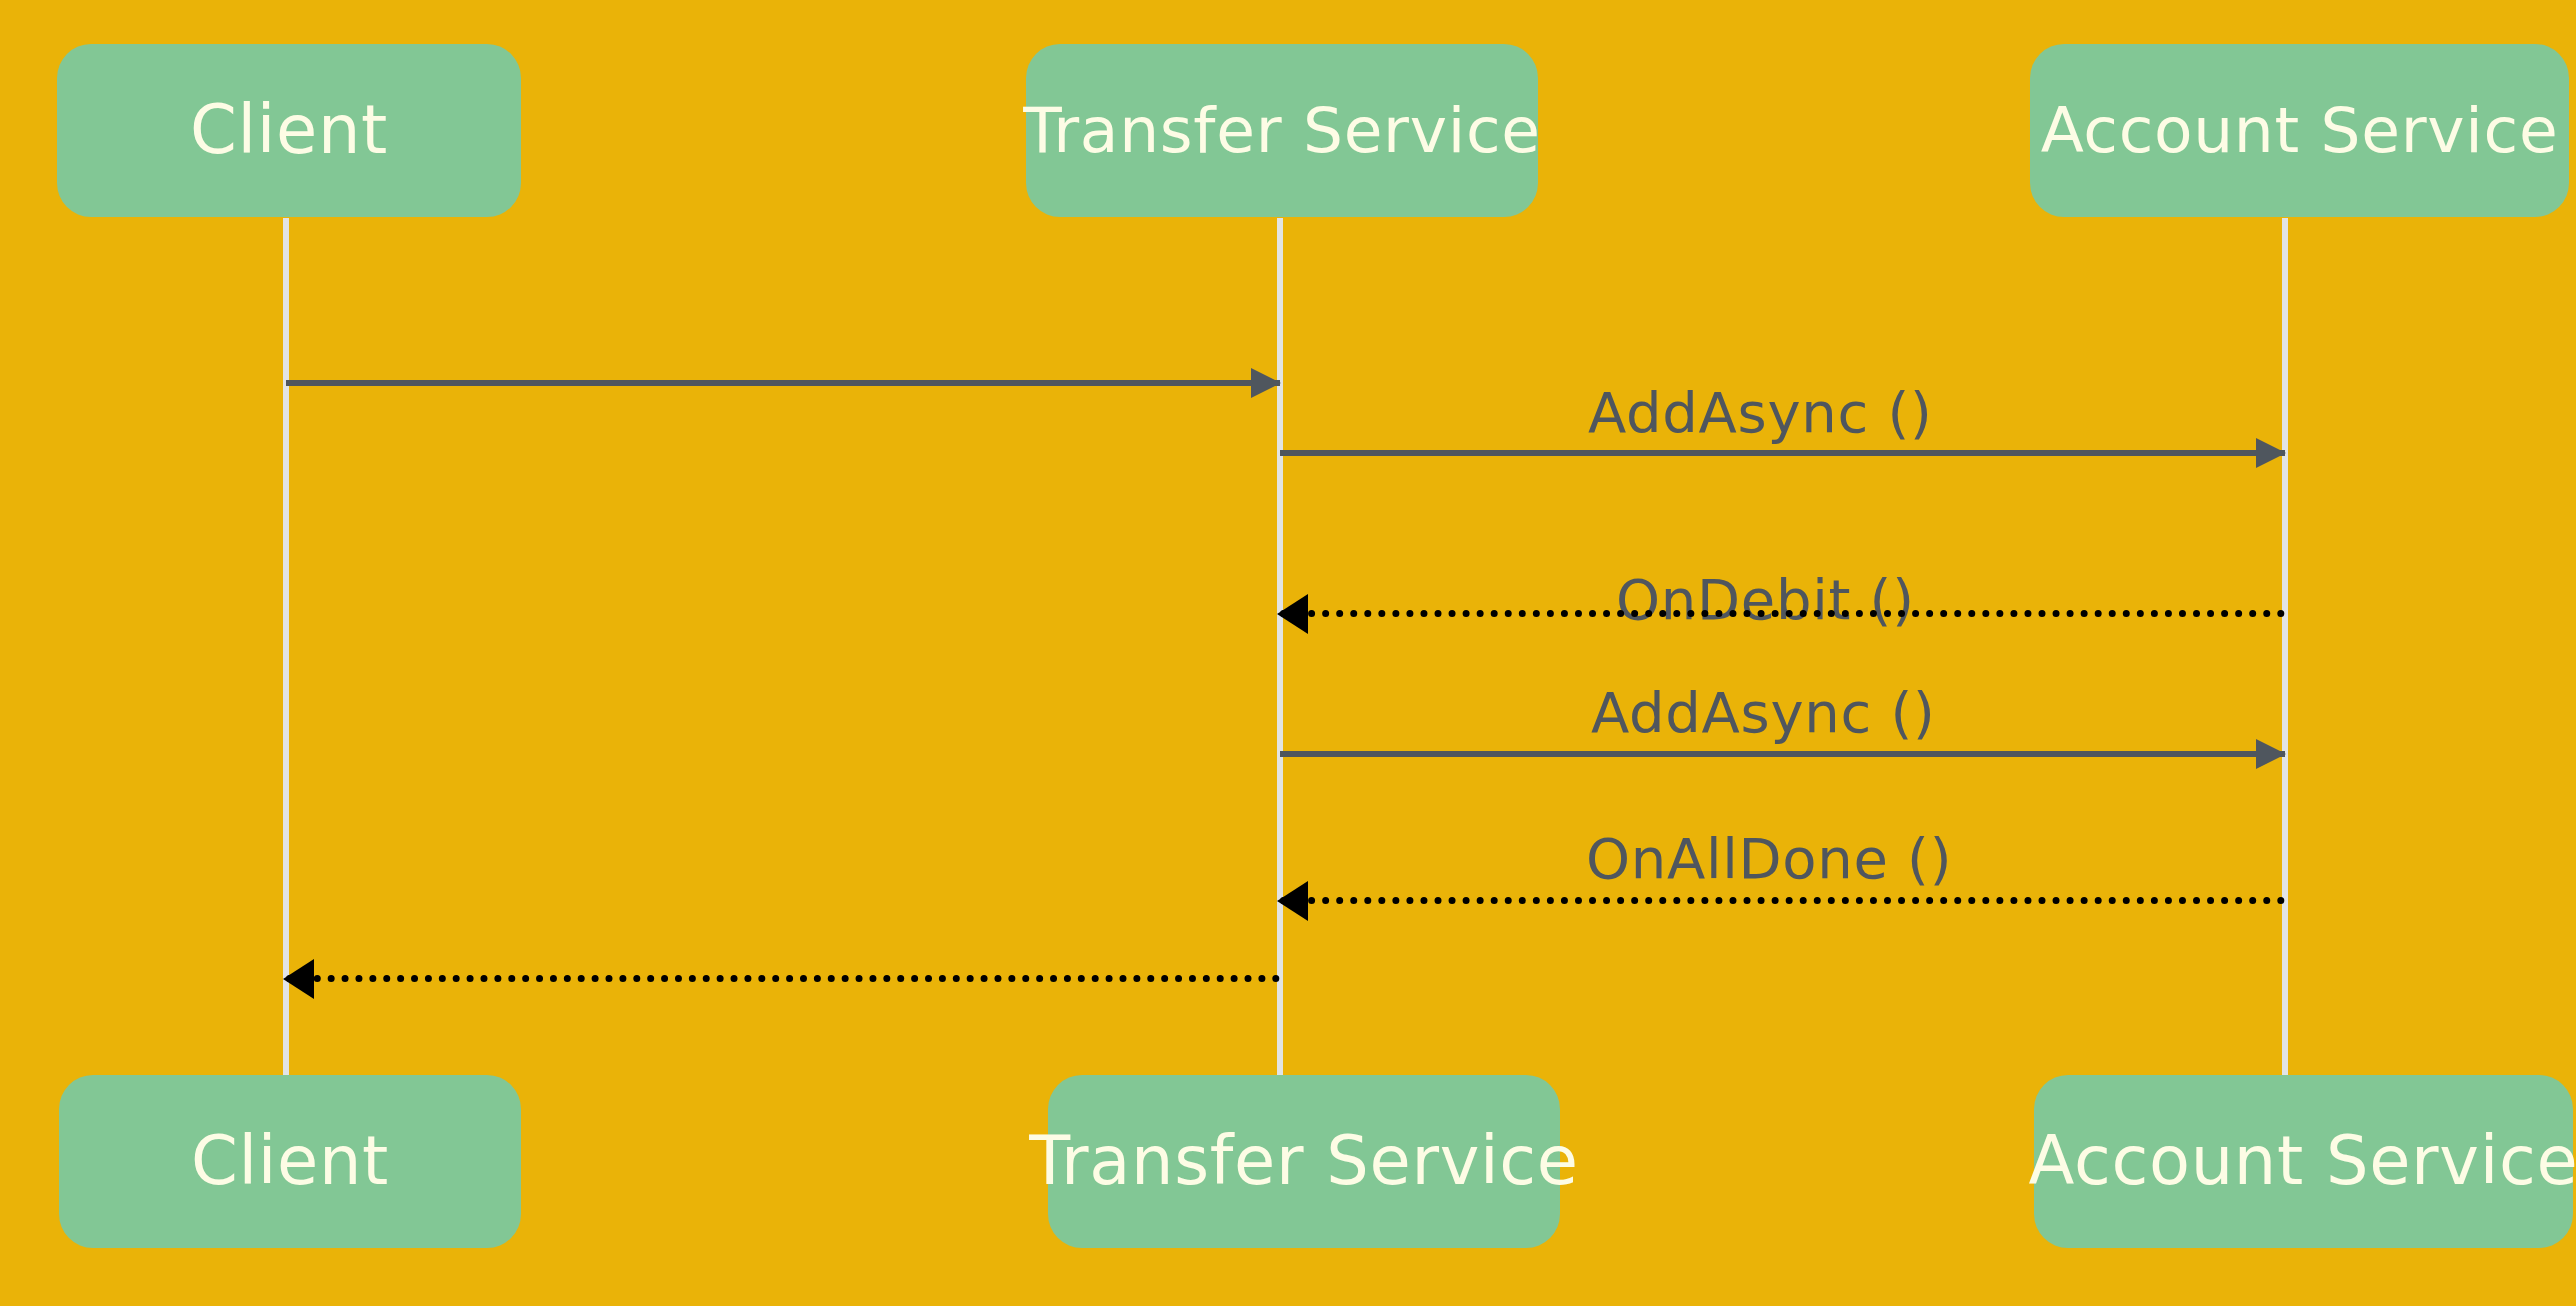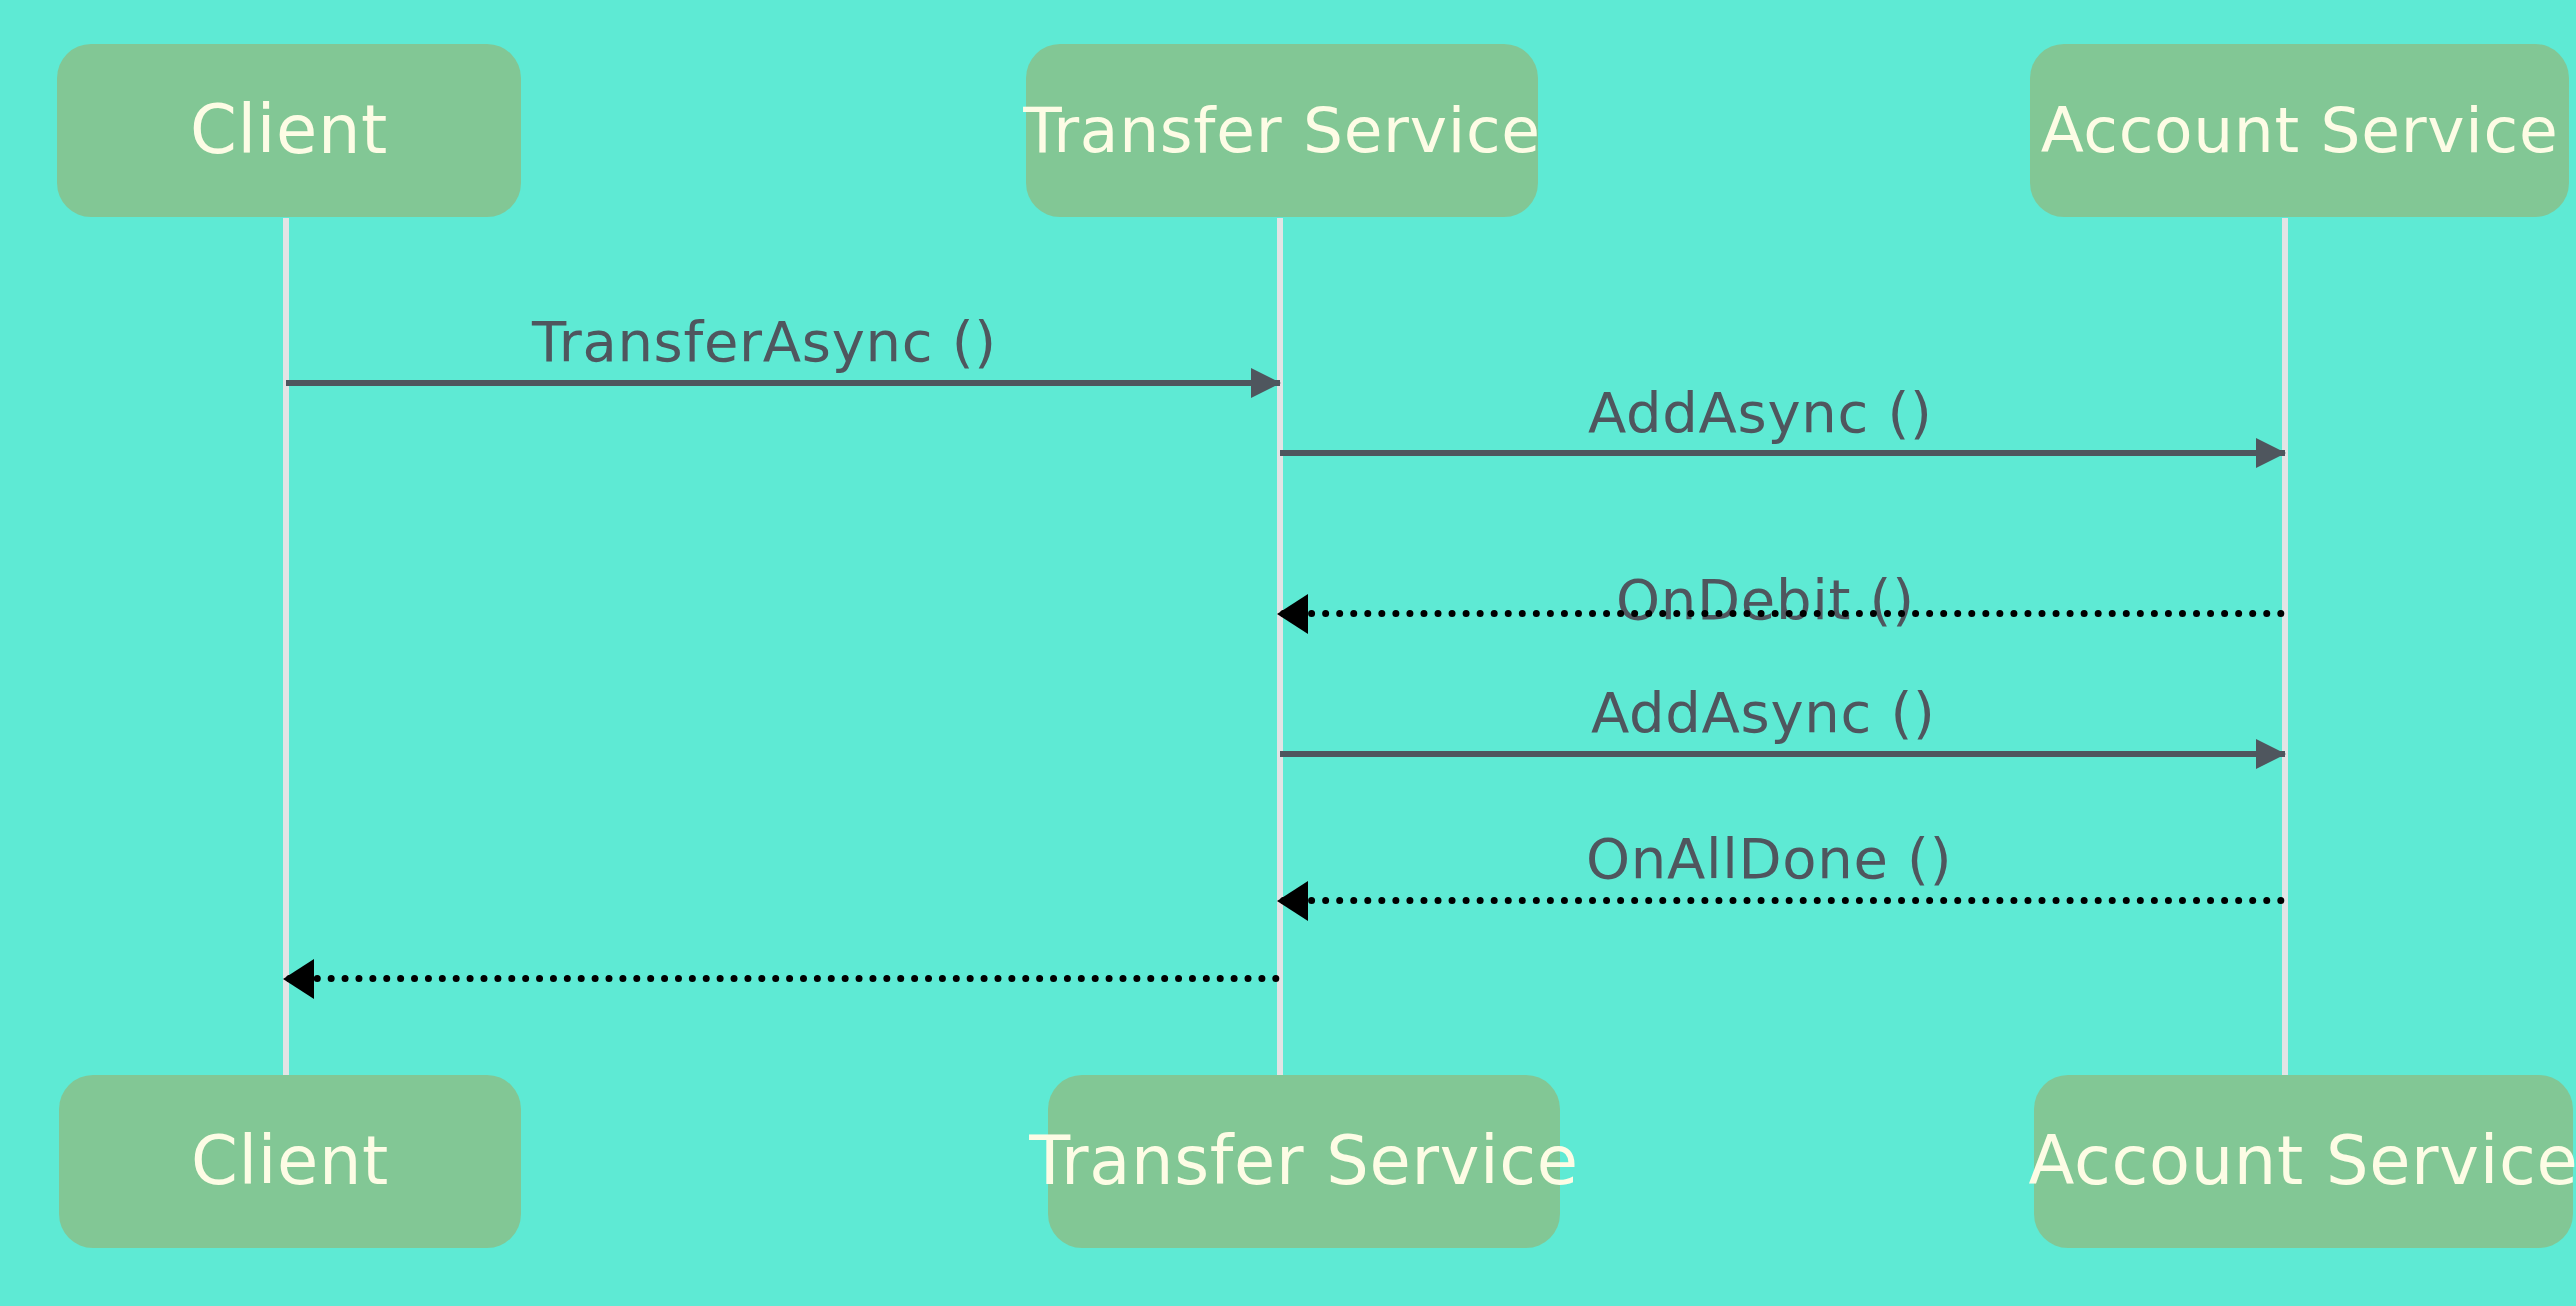--- a/index.html
+++ b/index.html
@@ -4,21 +4,21 @@
 <style>
   html, body {
     margin: 0;
     padding: 0;
     background: #ffffff;
   }
   #stage {
     position: relative;
     width: 2576px;
     height: 1307px;
-    background: #5eead4;
+    background: #eab308;
     overflow: hidden;
     font-family: "DejaVu Sans", sans-serif;
   }
 
   
   .actor-box {
     position: absolute;
     background: #82c795;
     border-radius: 34px;
     display: flex;
@@ -114,21 +114,20 @@
   </div>
 
   <div class="actor-box" style="left:2030px; top:44px; width:539px; height:173px;">
     <span class="actor-label" style="font-size:63px;">Account Service</span>
   </div>
 
   <div class="msg solid" style="left:286px; top:380px; width:994px;">
     <div class="line"></div>
     <div class="head right"></div>
   </div>
-  <div class="msg-label" style="left:532px; top:314px; font-size:56px;">TransferAsync ()</div>
 
   <div class="msg solid" style="left:1280px; top:450px; width:1005px;">
     <div class="line"></div>
     <div class="head right"></div>
   </div>
   <div class="msg-label" style="left:1588px; top:385px; font-size:56px;">AddAsync ()</div>
 
   <div class="msg dotted" style="left:1280px; top:610px; width:1005px;">
     <div class="line"></div>
     <div class="head left"></div>

